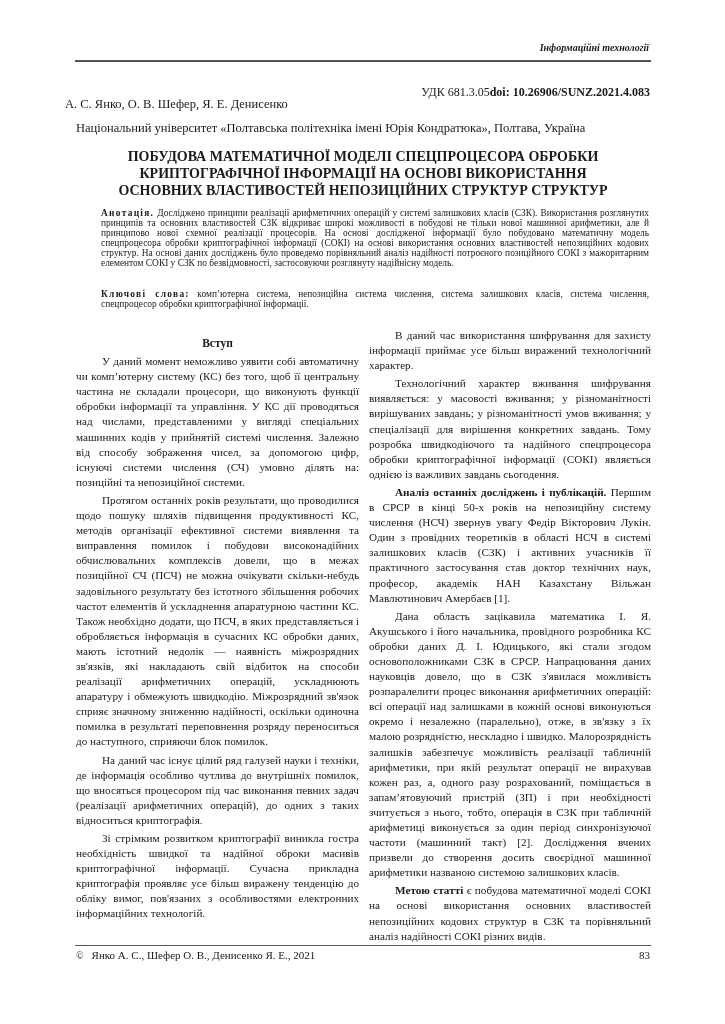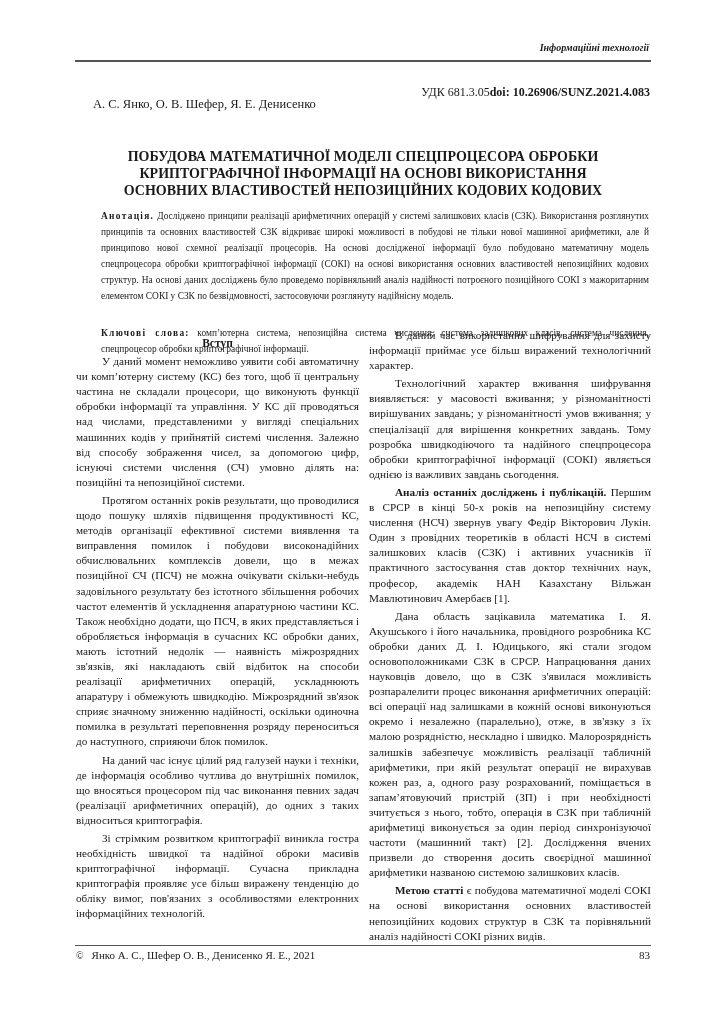--- a/index.html
+++ b/index.html
@@ -4,25 +4,25 @@
 <style>
   html, body { margin:0; padding:0; background:#ffffff; }
   body { width:725px; height:1024px; position:relative; overflow:hidden;
          font-family:"Liberation Serif","DejaVu Serif",serif; color:#1a1a1a; }
   .page { position:absolute; left:0; top:0; width:725px; height:1024px; }
   .running-head { position:absolute; left:76px; right:76px; top:42px; text-align:right;
          font-size:10px; font-style:italic; font-weight:bold; }
   .head-rule { position:absolute; left:75px; width:576px; top:60px; height:2px; background:#555; }
   .meta-row { position:absolute; left:76px; width:574px; top:68px; font-size:12px; display:flex; justify-content:flex-end;margin-top:17px; }
   .doi { font-weight:bold; }
-  .authors { position:absolute; left:93px; top:97px; font-size:12.5px; }
+  .authors { position:absolute; left:65px; top:97px; font-size:12.5px; }
   .affil { position:absolute; left:76px; top:121px; font-size:12.5px; }
   .title { position:absolute; left:76px; width:574px; top:148px; text-align:center;
            font-weight:bold; font-size:14px; line-height:17px; }
-  .abstract { position:absolute; left:101px; width:548px; top:208px; font-size:9.4px; line-height:16px; text-align:justify; }
+  .abstract { position:absolute; left:101px; width:548px; top:208px; font-size:9.4px; line-height:10px; text-align:justify; }
   .abstract p { margin:0; text-indent:0; }
   .abstract .kw { margin-top:21px; }
   .lbl { font-weight:bold; letter-spacing:1.3px; }
   .col { position:absolute; top:336px; font-size:11.2px; line-height:15.1px; text-align:justify; }
   .col.left { left:76px; width:283px; }
   .col.right { left:369px; width:282px; top:328px; }
   .col p { margin:0 0 3px 0; text-indent:26px; hyphens:auto; }
   .section-title { text-align:center; font-weight:bold; font-size:11.5px; margin:0 0 6px 0; text-indent:0 !important; }
   .b { font-weight:bold; }
   .foot-rule { position:absolute; left:75px; width:576px; top:945px; height:1px; background:#555; }
@@ -36,25 +36,26 @@
 
   <div class="running-head">Інформаційні технології</div>
   <div class="head-rule"></div>
 
   <div class="meta-row">
     <span>УДК 681.3.05</span>
     <span class="doi">doi: 10.26906/SUNZ.2021.4.083</span>
   </div>
 
   <div class="authors">А. С. Янко, О. В. Шефер, Я. Е. Денисенко</div>
+  <div class="affil">Національний університет «Полтавська політехніка імені Юрія Кондратюка», Полтава, Україна</div>
 
   <div class="title">
     <div>ПОБУДОВА МАТЕМАТИЧНОЇ МОДЕЛІ СПЕЦПРОЦЕСОРА ОБРОБКИ</div>
     <div>КРИПТОГРАФІЧНОЇ ІНФОРМАЦІЇ НА ОСНОВІ ВИКОРИСТАННЯ</div>
-    <div>ОСНОВНИХ ВЛАСТИВОСТЕЙ НЕПОЗИЦІЙНИХ КОДОВИХ КОДОВИХ</div>
+    <div>ОСНОВНИХ ВЛАСТИВОСТЕЙ НЕПОЗИЦІЙНИХ СТРУКТУР СТРУКТУР</div>
   </div>
 
   <div class="abstract">
     <p><span class="lbl">Анотація.</span><span> Досліджено принципи реалізації арифметичних операцій у системі залишкових класів (СЗК). Використання розглянутих принципів та основних властивостей СЗК відкриває широкі можливості в побудові не тільки нової машинної арифметики, але й принципово нової схемної реалізації процесорів. На основі дослідженої інформації було побудовано математичну модель спецпроцесора обробки криптографічної інформації (СОКІ) на основі використання основних властивостей непозиційних кодових структур. На основі даних досліджень було проведемо порівняльний аналіз надійності потроєного позиційного СОКІ з мажоритарним елементом СОКІ у СЗК по безвідмовності, застосовуючи розглянуту надійнісну модель.</span></p>
     <p class="kw"><span class="lbl">Ключові слова:</span><span> комп’ютерна система, непозиційна система числення, система залишкових класів, система числення, спецпроцесор обробки криптографічної інформації.</span></p>
   </div>
 
   <div class="col left">
     <p class="section-title">Вступ</p>
     <p>У даний момент неможливо уявити собі автоматичну чи комп’ютерну систему (КС) без того, щоб її центральну частина не складали процесори, що виконують функції обробки інформації та управління. У КС дії проводяться над числами, представленими у вигляді спеціальних машинних кодів у прийнятій системі числення. Залежно від способу зображення чисел, за допомогою цифр, існуючі системи числення (СЧ) умовно ділять на: позиційні та непозиційної системи.</p>

